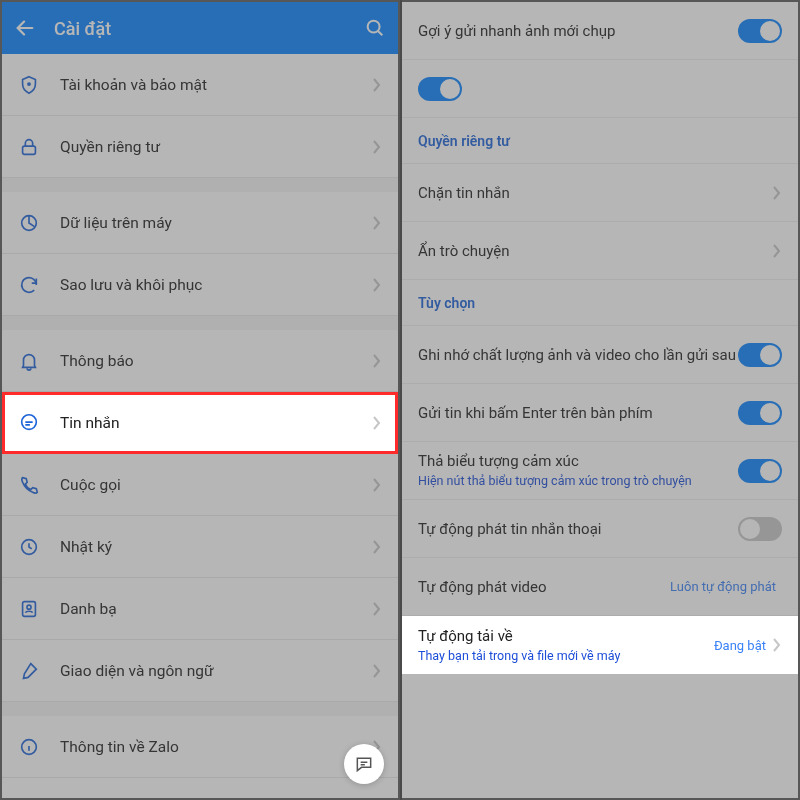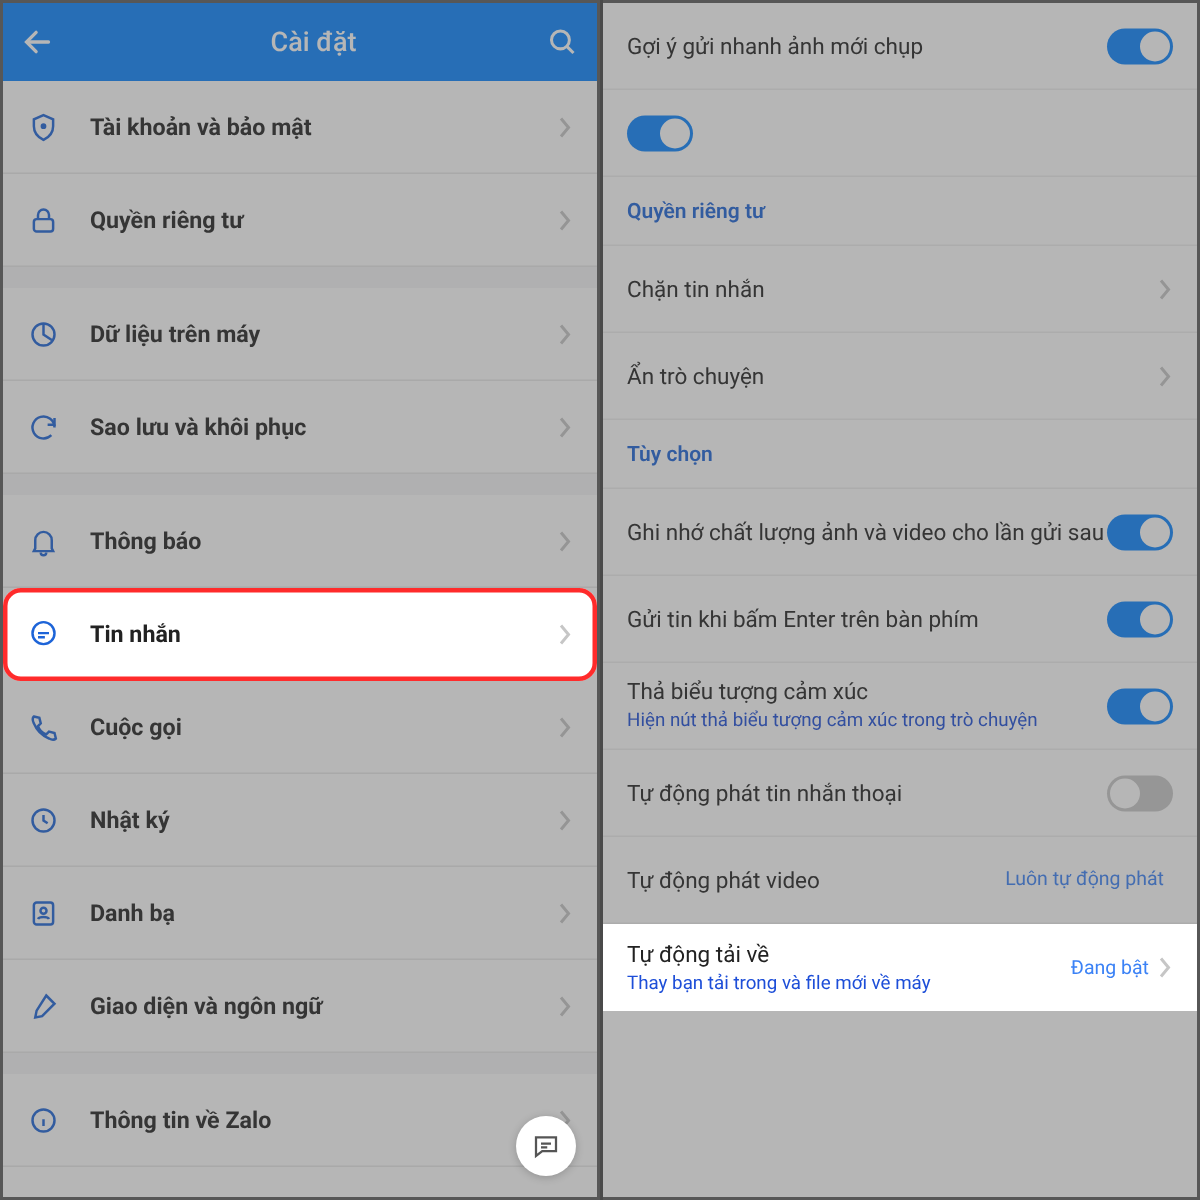--- a/index.html
+++ b/index.html
@@ -4,27 +4,27 @@
 <style>
   * { margin:0; padding:0; box-sizing:border-box; font-family: -apple-system, "Segoe UI", Roboto, Arial, sans-serif; }
   body { background:#575757; }
   .stage { width:800px; height:800px; position:relative; background:#575757; }
   .panel { position:absolute; background:#fff; top:2px; bottom:2px; overflow:hidden; }
   .panel.left  { left:2px;  width:396px; }
   .panel.right { right:2px; width:396px; }
   .divider { position:absolute; top:0; bottom:0; left:400px; width:2px; background:#4a4a4a; }
   .dim { position:absolute; inset:0; background:rgba(80,80,80,0.42); pointer-events:none; }
   .header { height:52px; background:#0a84ff; color:#fff; display:flex; align-items:center; padding:0 12px; }
-  .header .title { font-size:18px; font-weight:500; flex:1; margin-left:18px;text-align:center; }
+  .header .title { font-size:18px; font-weight:500; flex:1; margin-left:18px; }
   .row { height:62px; display:flex; align-items:center; padding:0 16px; border-bottom:1px solid #e8e8e8; position:relative; background:#fff; }
   .row .icon { width:22px; height:22px; display:flex; align-items:center; justify-content:center; color:#1d64d8; stroke:#1d64d8; flex:0 0 22px; }
-  .row .label { flex:1; margin-left:20px; font-size:15.5px; color:#222;font-weight:bold; }
+  .row .label { flex:1; margin-left:20px; font-size:15.5px; color:#222; }
   .row .chev { color:#c6c6c6; }
   .row.spacer { height:14px; background:#f4f5f7; border-bottom:none; }
-  .row.highlight { outline:3px solid #ff2b2b; outline-offset:-3px; z-index:5; position:relative;border-radius:12px; }
+  .row.highlight { outline:3px solid #ff2b2b; outline-offset:-3px; z-index:5; position:relative; }
   .row.highlight::after{content:'';position:absolute;inset:0;} 
   .left .row.highlight{ background:#fff; }
   .section-title { height:46px; display:flex; align-items:center; padding:0 16px; color:#1d64d8; font-size:14px; font-weight:600; background:#fff; border-bottom:1px solid #eee; }
   .rrow { display:flex; align-items:center; padding:0 16px; border-bottom:1px solid #eee; background:#fff; min-height:58px; }
   .rrow .txt { flex:1; font-size:15px; color:#222; }
   .rrow .sub { font-size:12.5px; color:#1d4ed8; margin-top:3px; line-height:1.25; }
   .rrow .rchev { color:#c6c6c6; }
   .rrow .rval { font-size:13px; color:#3b82f6; margin-right:6px; white-space:nowrap; }
   .toggle { width:44px; height:24px; border-radius:12px; background:#0a84ff; position:relative; flex:0 0 44px; }
   .toggle .knob { position:absolute; top:2px; right:2px; width:20px; height:20px; background:#fff; border-radius:50%; }

